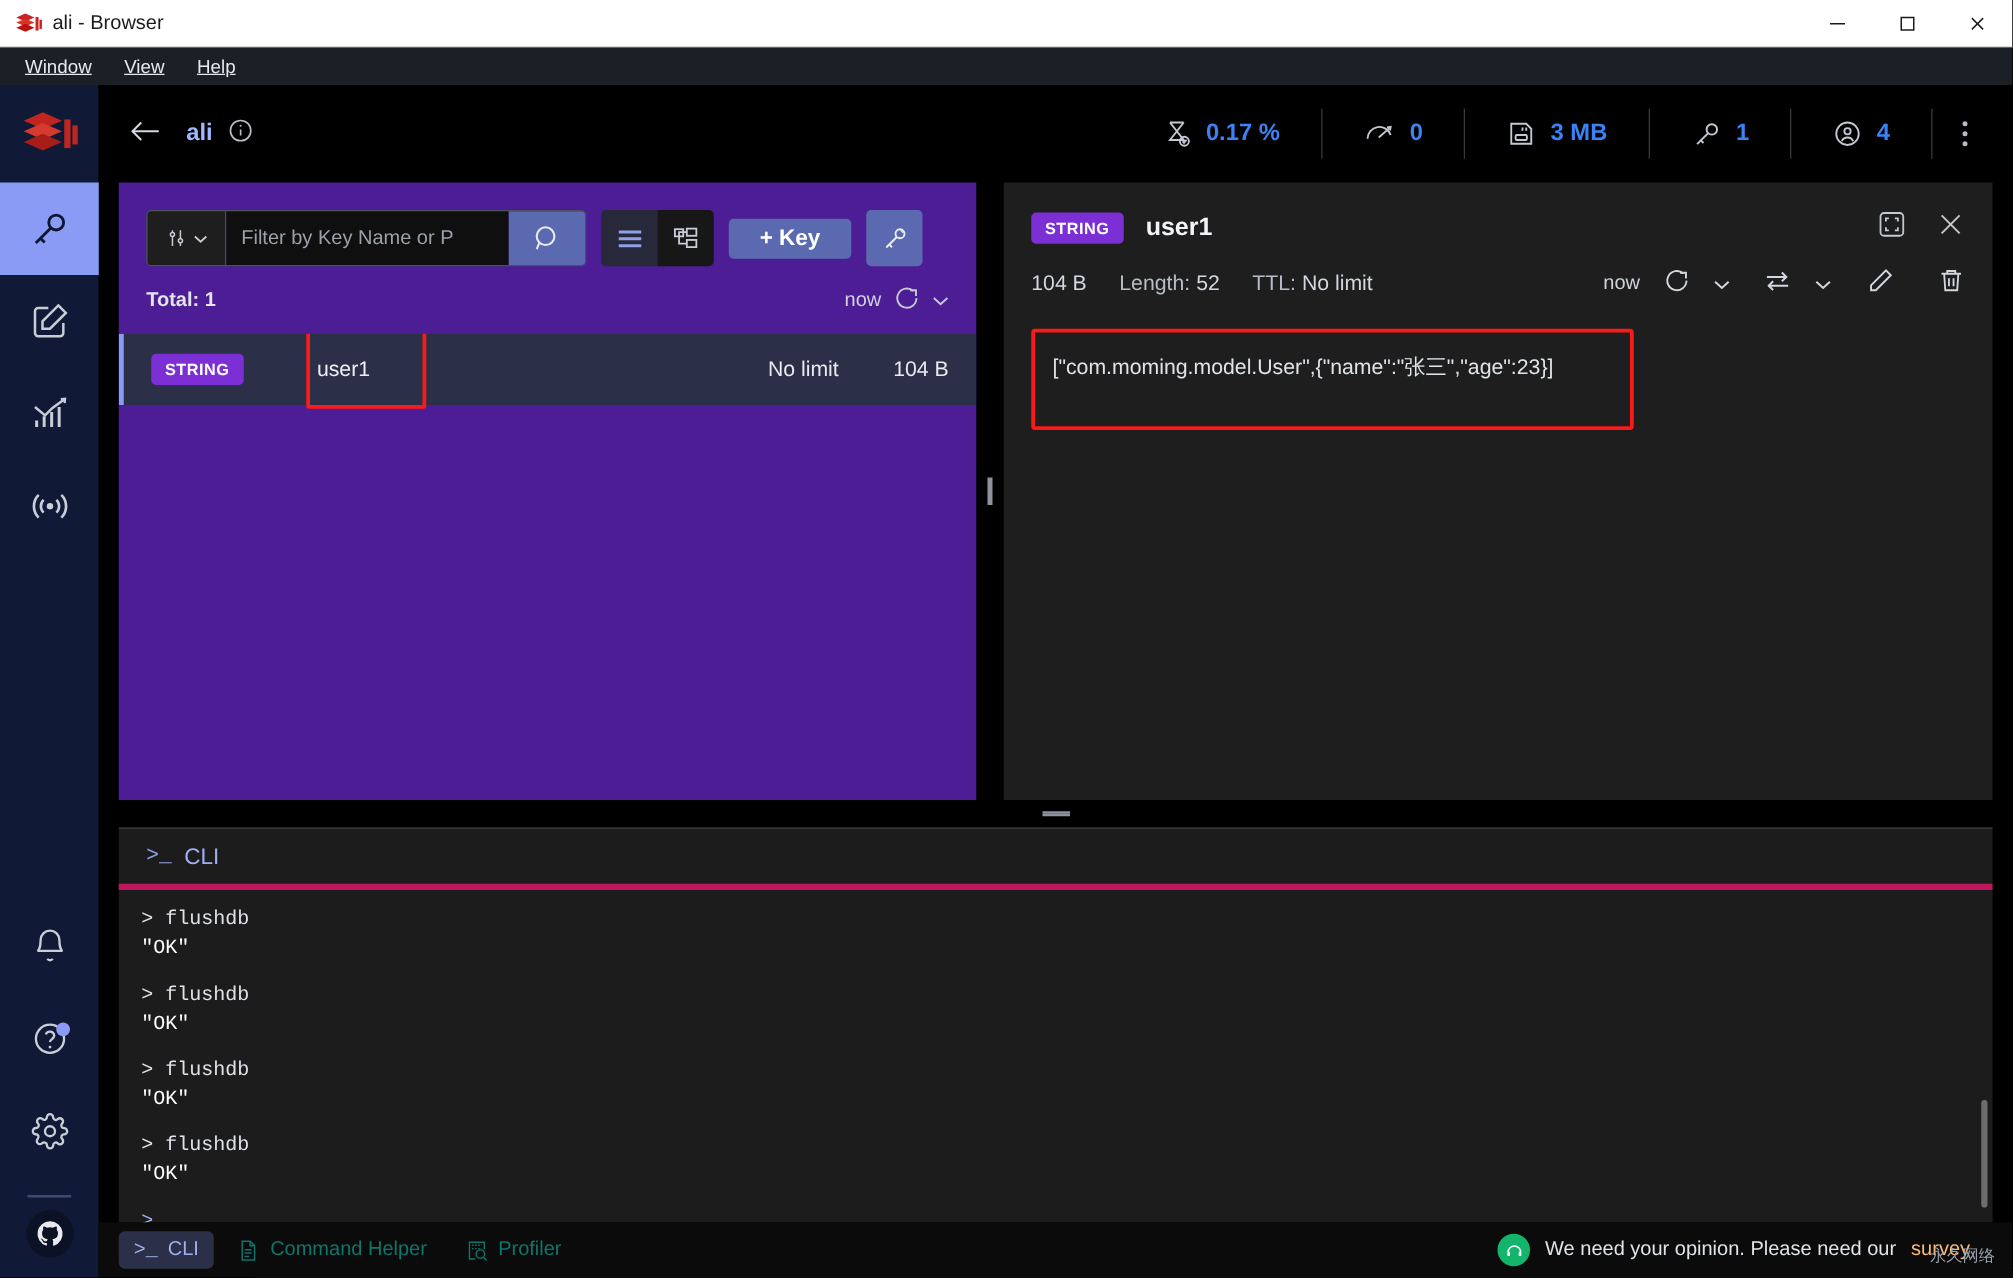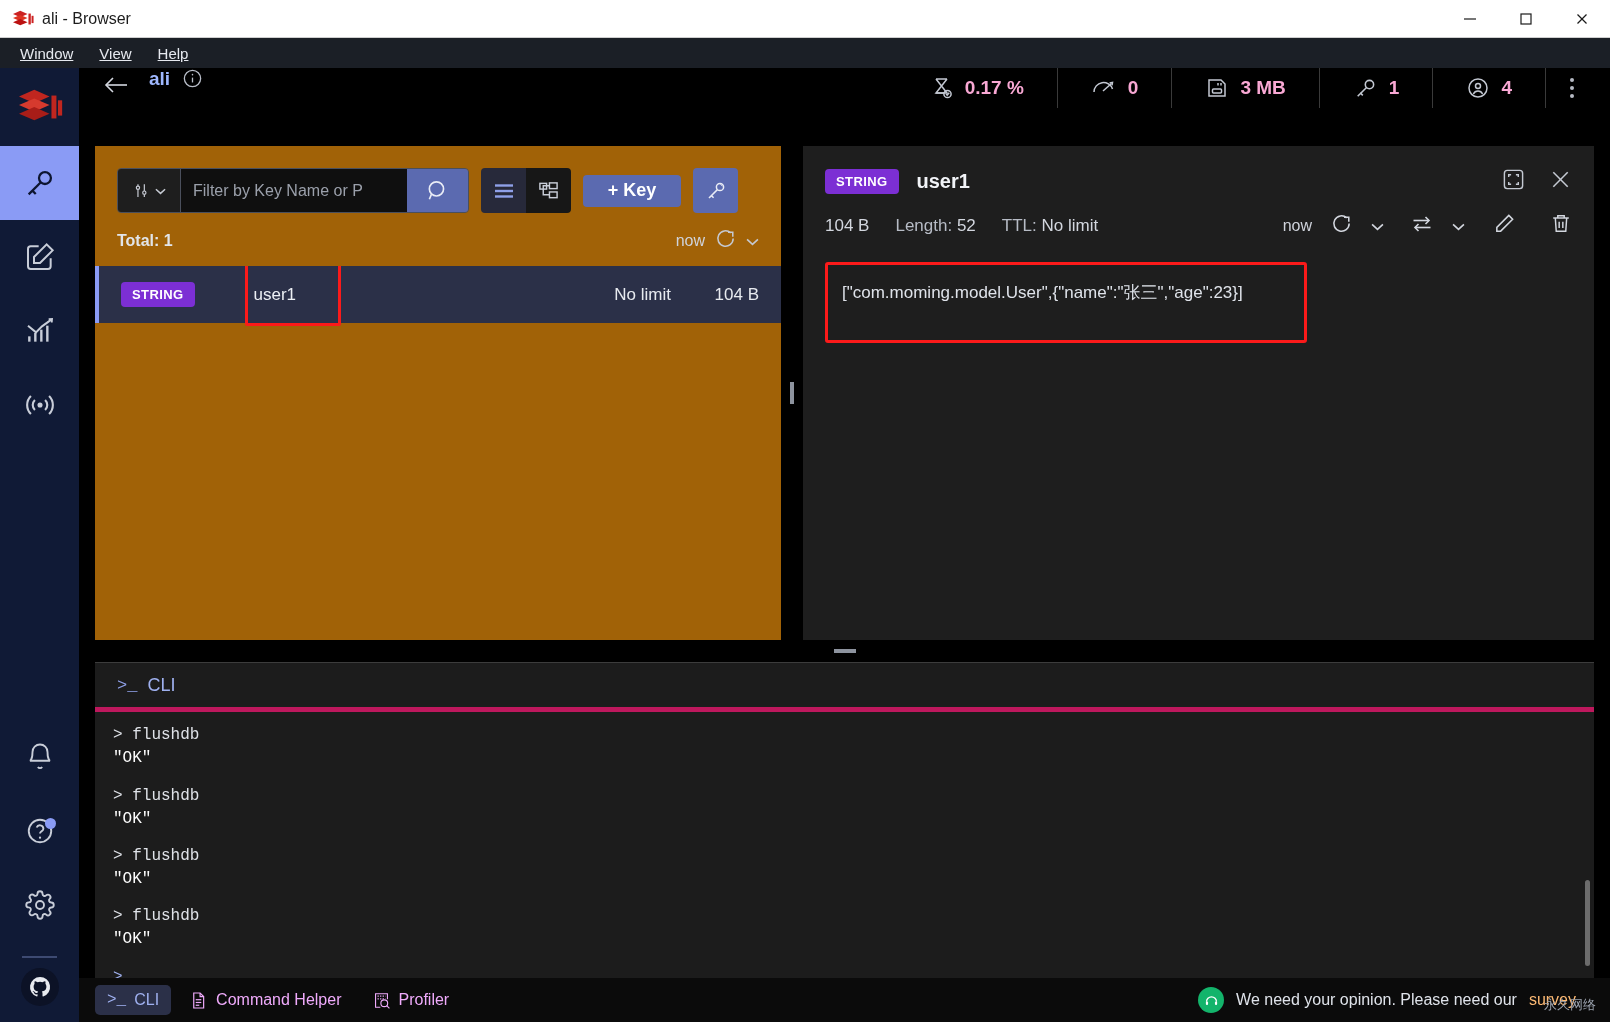--- a/index.html
+++ b/index.html
@@ -63,39 +63,39 @@
   .gh {
     width: 38px; height: 38px; border-radius: 50%; background: #0c1226;
     display: flex; align-items: center; justify-content: center; margin-bottom: 16px;
   }
 
   
   .main { flex: 1 1 auto; display: flex; flex-direction: column; background: #000; min-width: 0; }
 
   
   .dbbar {
-    height: 78px; display: flex; align-items: flex-start; padding: 0 22px 0 18px;
+    height: 78px; display: flex; align-items: center; padding: 0 22px 0 18px;
     background: #000; flex: none;
   }
   .back-arrow { color: #d4d8e0; padding: 6px; }
   .db-name { font-size: 19px; font-weight: bold; color: #9fb8ff; margin: 0 12px 0 14px; }
   .info-icon { color: #b9bec9; }
   .stats { margin-left: auto; display: flex; align-items: center; }
   .stat {
     display: flex; align-items: center; gap: 11px; padding: 0 33px;
-    color: #f9a8d4; font-size: 19px; font-weight: bold;
+    color: #3b82f6; font-size: 19px; font-weight: bold;
   }
   .stat .ic { color: #c3c8d2; display: flex; }
   .vdiv { width: 1px; height: 40px; background: #3a3a3a; }
   .kebab { padding: 0 14px 0 24px; display: flex; flex-direction: column; gap: 4px; align-items: center; }
   .kebab i { width: 4px; height: 4px; background: #b6bac4; border-radius: 50%; display: block; }
 
   
   .panes { flex: 1 1 auto; display: flex; padding: 0 16px 0 16px; gap: 0; min-height: 0; }
-  .pane-left { width: 686px; flex: none; background: #a16207; display: flex; flex-direction: column; }
+  .pane-left { width: 686px; flex: none; background: #4c1d95; display: flex; flex-direction: column; }
   .splitter-v {
     width: 22px; flex: none; display: flex; align-items: center; justify-content: center;
   }
   .splitter-v i { width: 3px; height: 22px; border-left: 2px solid #8d939e; border-right: 2px solid #8d939e; }
   .pane-right { flex: 1 1 auto; background: #1e1e1e; display: flex; flex-direction: column; min-width: 0; }
 
   
   .filterbar { display: flex; align-items: center; gap: 12px; padding: 22px 22px 0 22px; }
   .search-group { display: flex; height: 45px; border: 1px solid #4a4f5c; border-radius: 4px; overflow: hidden; }
   .filter-type {
@@ -201,21 +201,21 @@
     background: #6c6c6c; border-radius: 3px;
   }
 
   
   .tabbar {
     height: 44px; background: #0b0b0b; display: flex; align-items: center;
     padding: 0 0 0 16px; gap: 6px; flex: none; position: relative;
   }
   .tab {
     display: flex; align-items: center; gap: 8px; padding: 6px 12px; border-radius: 5px;
-    color: #f0abfc; font-size: 16px;
+    color: #0f766e; font-size: 16px;
   }
   .tab.active { background: #2b3048; color: #9fb0ef; }
   .survey {
     margin-left: auto; display: flex; align-items: center; gap: 12px; padding-right: 14px;
   }
   .survey-avatar {
     width: 26px; height: 26px; border-radius: 50%; background: #13b46b;
     display: flex; align-items: center; justify-content: center; color: #fff;
   }
   .survey-text { color: #dfe3ea; font-size: 16px; }

